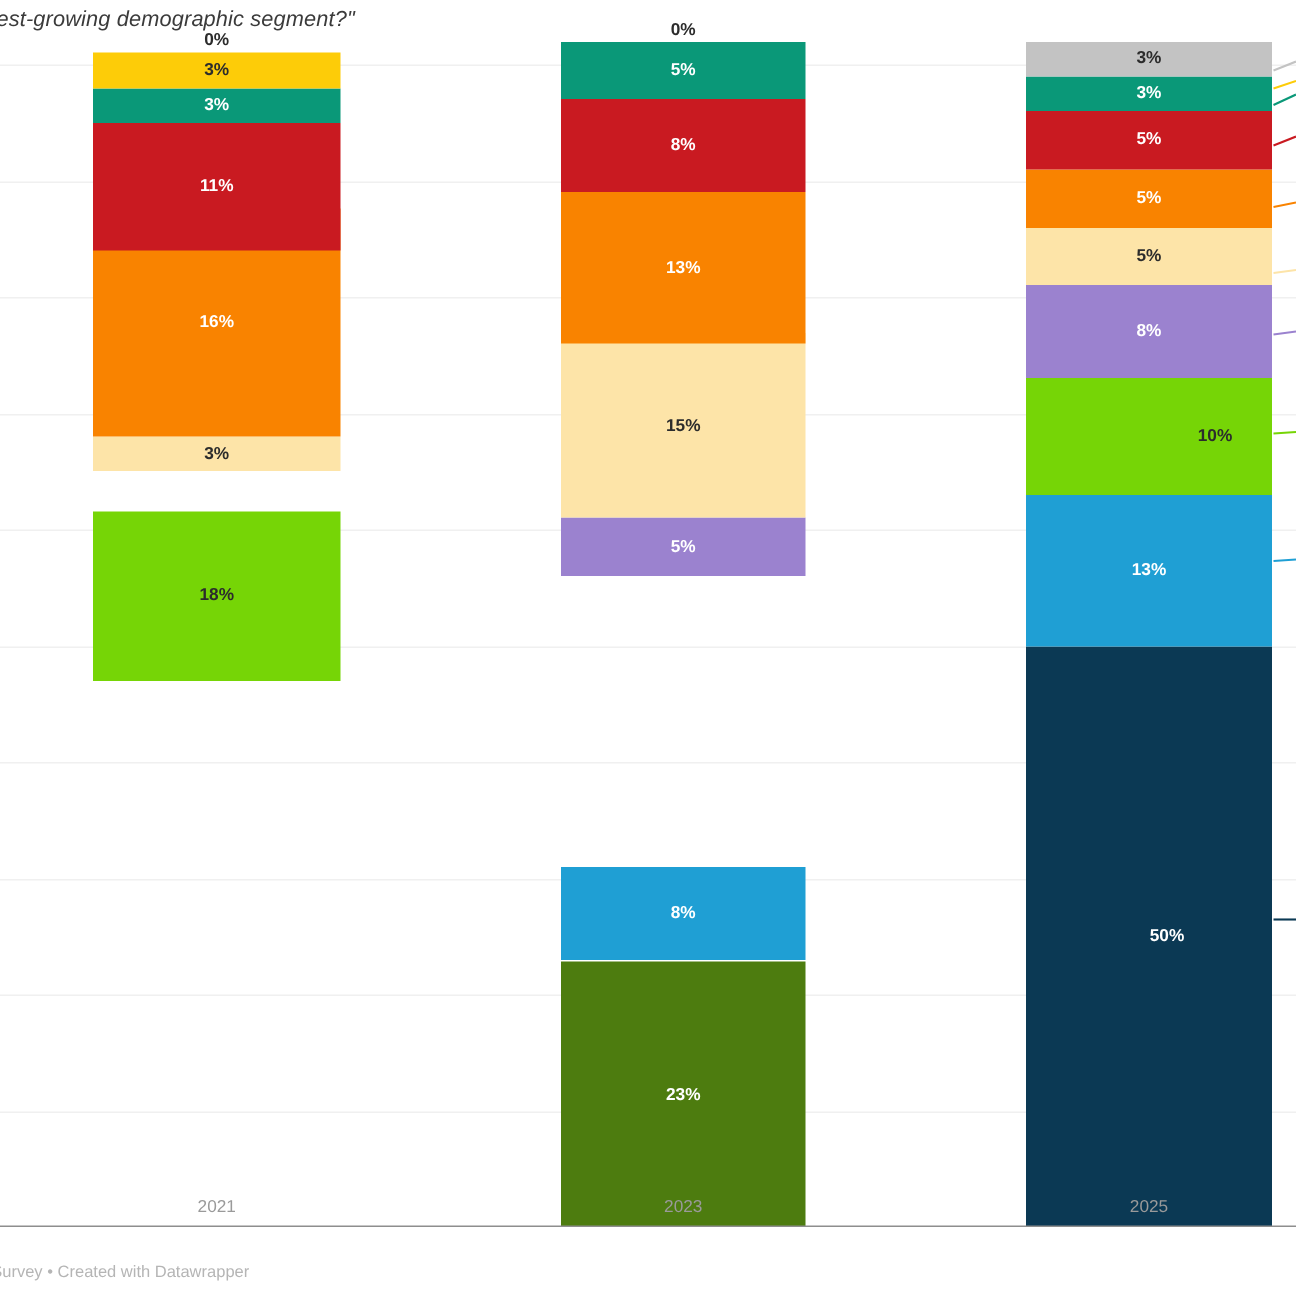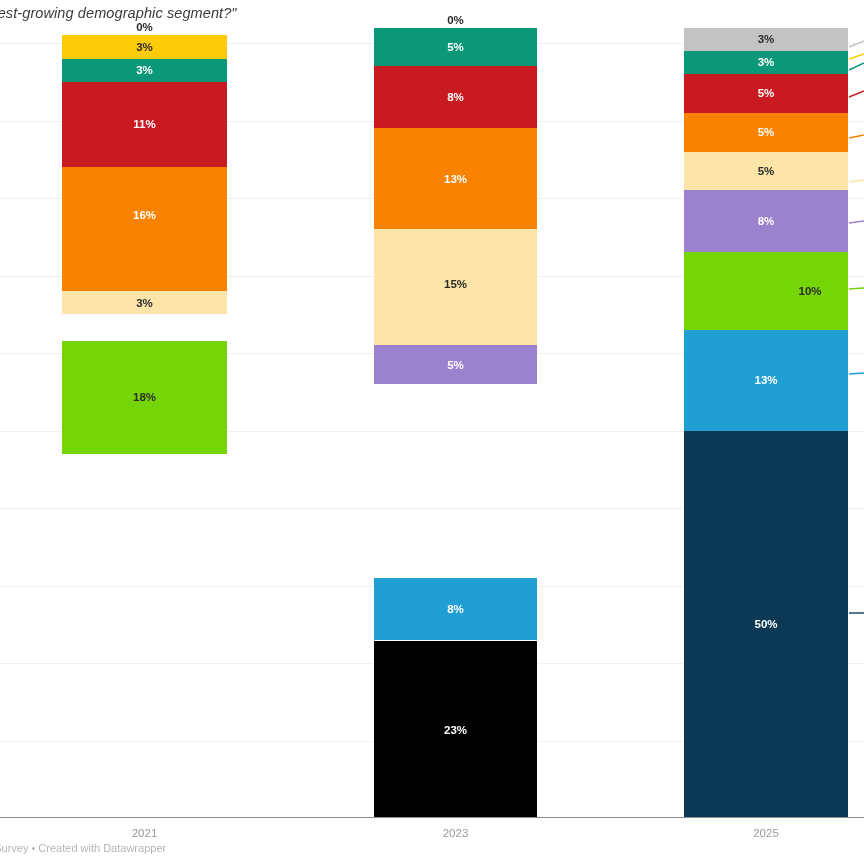--- a/index.html
+++ b/index.html
@@ -29,21 +29,21 @@
   .seg{position:absolute;left:0;width:100%;overflow:visible;}
   .seglabel{
     position:absolute;left:0;width:100%;text-align:center;
     font-size:11.5px;font-weight:bold;white-space:nowrap;
   }
   .seglabel.inside{top:50%;transform:translateY(-50%);}
   .seglabel.above{top:-14px;}
 
   
   .tick{
-    position:absolute;top:827px;text-align:center;
+    position:absolute;top:799px;text-align:center;
     font-size:11.5px;color:#9a9a9a;white-space:nowrap;
   }
 
   
   .connectors{position:absolute;left:0;top:0;width:864px;height:818px;pointer-events:none;}
 
   
   .footer{
     position:absolute;left:0;top:838px;width:864px;height:20px;
     font-size:11px;color:#b5b5b5;line-height:20px;white-space:nowrap;overflow:hidden;
@@ -107,21 +107,21 @@
             <div class="seglabel inside" style="color: rgb(255, 255, 255);">3%</div>
           </div>
           <div class="seg" style="bottom: 759.5px; height: 23.25px; background: rgb(253, 204, 8);">
             <div class="seglabel inside" style="color: rgb(44, 44, 44);">3%</div>
           </div>
           <div class="seg" style="bottom: 782.75px; height: 0px; background: rgb(195, 195, 195);">
             <div class="seglabel above" style="color: rgb(44, 44, 44);">0%</div>
           </div>
         </div>
         <div class="bar" style="left: 374px; width: 163px; top: 43px; height: 775px;">
-          <div class="seg" style="bottom: 0px; height: 177px; background: #000000;">
+          <div class="seg" style="bottom: 0px; height: 177px; background: #4d7c0f;">
             <div class="seglabel inside" style="color: rgb(255, 255, 255);">23%</div>
           </div>
           <div class="seg" style="bottom: 178.25px; height: 62px; background: rgb(31, 159, 212);">
             <div class="seglabel inside" style="color: rgb(255, 255, 255);">8%</div>
           </div>
           <div class="seg" style="bottom: 434px; height: 38.75px; background: rgb(155, 130, 207);">
             <div class="seglabel inside" style="color: rgb(255, 255, 255);">5%</div>
           </div>
           <div class="seg" style="bottom: 472.75px; height: 123px; background: rgb(253, 228, 168);">
             <div class="seglabel inside" style="color: rgb(44, 44, 44);">15%</div>
@@ -135,21 +135,21 @@
           <div class="seg" style="bottom: 751.75px; height: 38.75px; background: rgb(10, 152, 120);">
             <div class="seglabel inside" style="color: rgb(255, 255, 255);">5%</div>
           </div>
           <div class="seg" style="bottom: 790.5px; height: 0px; background: rgb(253, 204, 8);">
             <div class="seglabel above" style="color: rgb(44, 44, 44);">0%</div>
           </div>
           <div class="seg" style="bottom: 790.5px; height: 0px; background: rgb(195, 195, 195);"></div>
         </div>
         <div class="bar" style="left: 684px; width: 164px; top: 43px; height: 775px;">
           <div class="seg" style="bottom: 0px; height: 387.5px; background: rgb(11, 57, 84);">
-            <div class="seglabel inside" style="color: rgb(255, 255, 255);">50%</div>
+            <div class="seglabel inside" style="color: rgb(255, 255, 255); padding-left: 12px;">50%</div>
           </div>
           <div class="seg" style="bottom: 387.5px; height: 100.75px; background: rgb(31, 159, 212);">
             <div class="seglabel inside" style="color: rgb(255, 255, 255);">13%</div>
           </div>
           <div class="seg" style="bottom: 488.25px; height: 77.5px; background: rgb(118, 213, 6);">
             <div class="seglabel inside" style="color: rgb(44, 44, 44); padding-left: 44px;">10%</div>
           </div>
           <div class="seg" style="bottom: 565.75px; height: 62px; background: rgb(155, 130, 207);">
             <div class="seglabel inside" style="color: rgb(255, 255, 255);">8%</div>
           </div>

